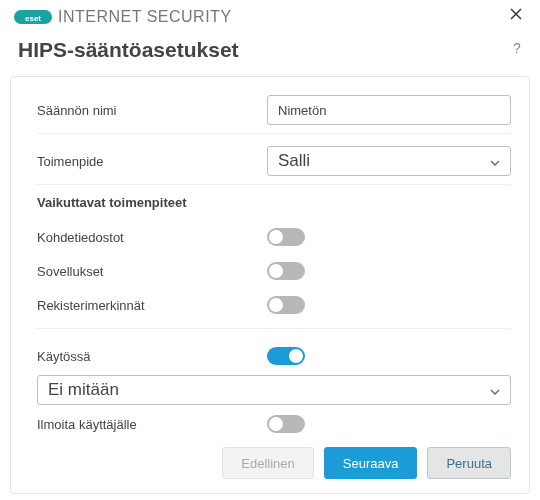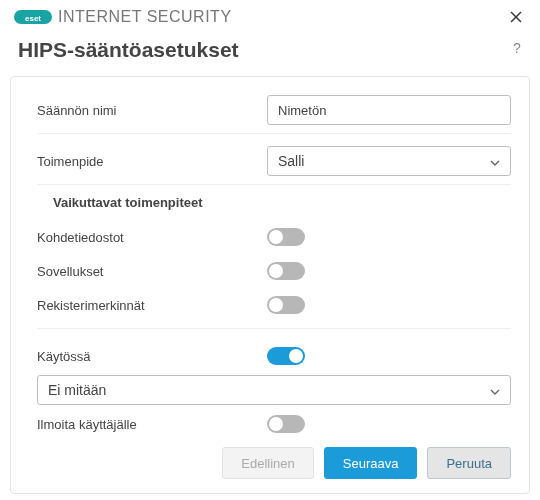--- a/index.html
+++ b/index.html
@@ -6,21 +6,21 @@
   body {
     font-family: "Segoe UI", Arial, sans-serif;
     background: #fff;
     width: 540px;
     height: 500px;
     overflow: hidden;
     color: #333;
   }
   .titlebar {
     display: flex;
-    align-items: center;
+    align-items: flex-end;
     padding: 8px 12px 6px 14px;
     height: 32px;
   }
   .logo {
     display: flex;
     align-items: center;
     gap: 6px;
   }
   .logo-text {
     font-size: 16px;
@@ -78,39 +78,39 @@
   }
   .divider {
     border: none;
     border-top: 1px solid #eee;
     margin: 6px 0 10px 0;
   }
   .section-header {
     font-size: 13px;
     color: #444;
     font-weight: 600;
-    margin: 6px 0 10px 16px;
+    margin: 6px 0 10px 0;
   }
   input.text-input {
     width: 100%;
     height: 30px;
     border: 1px solid #bfbfbf;
     border-radius: 3px;
     padding: 0 10px;
     font-size: 13px;
     color: #444;
     outline: none;
   }
   .select {
     width: 100%;
     height: 30px;
     border: 1px solid #bfbfbf;
     border-radius: 3px;
     padding: 0 10px;
-    font-size: 14px;
+    font-size: 17px;
     color: #444;
     display: flex;
     align-items: center;
     justify-content: space-between;
     cursor: pointer;
     background: #fff;
   }
   .chev {
     color: #666;
   }

